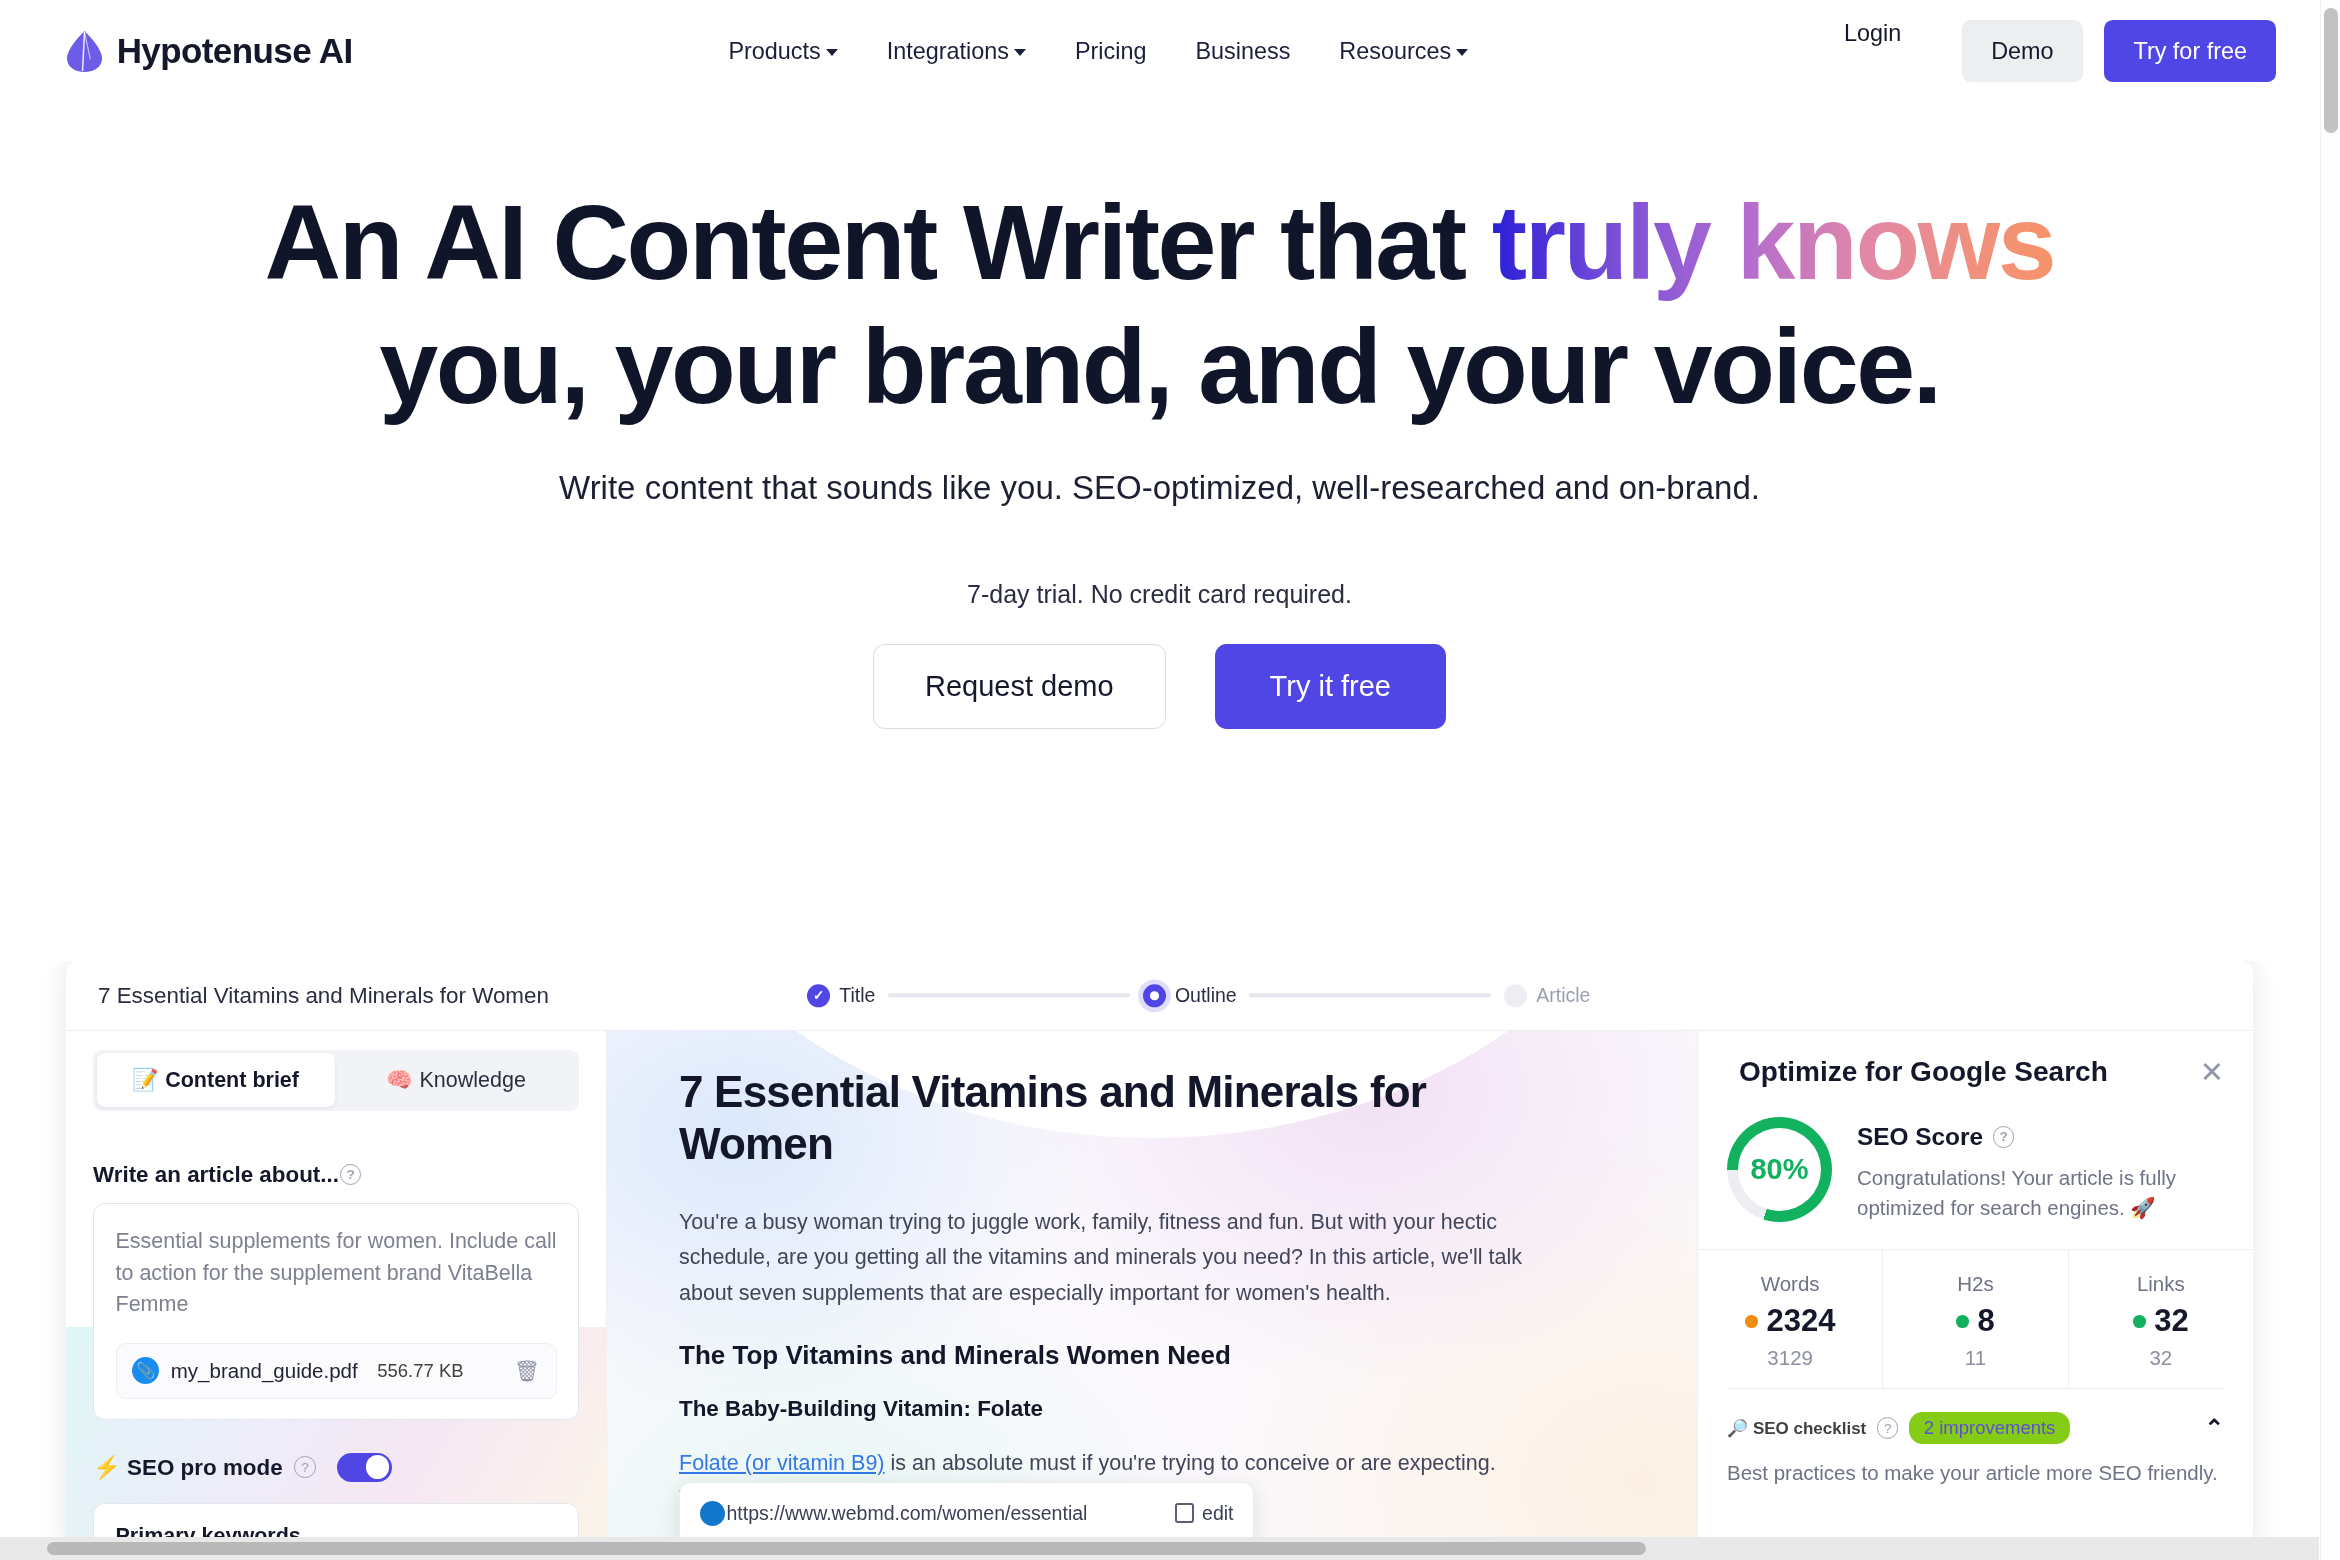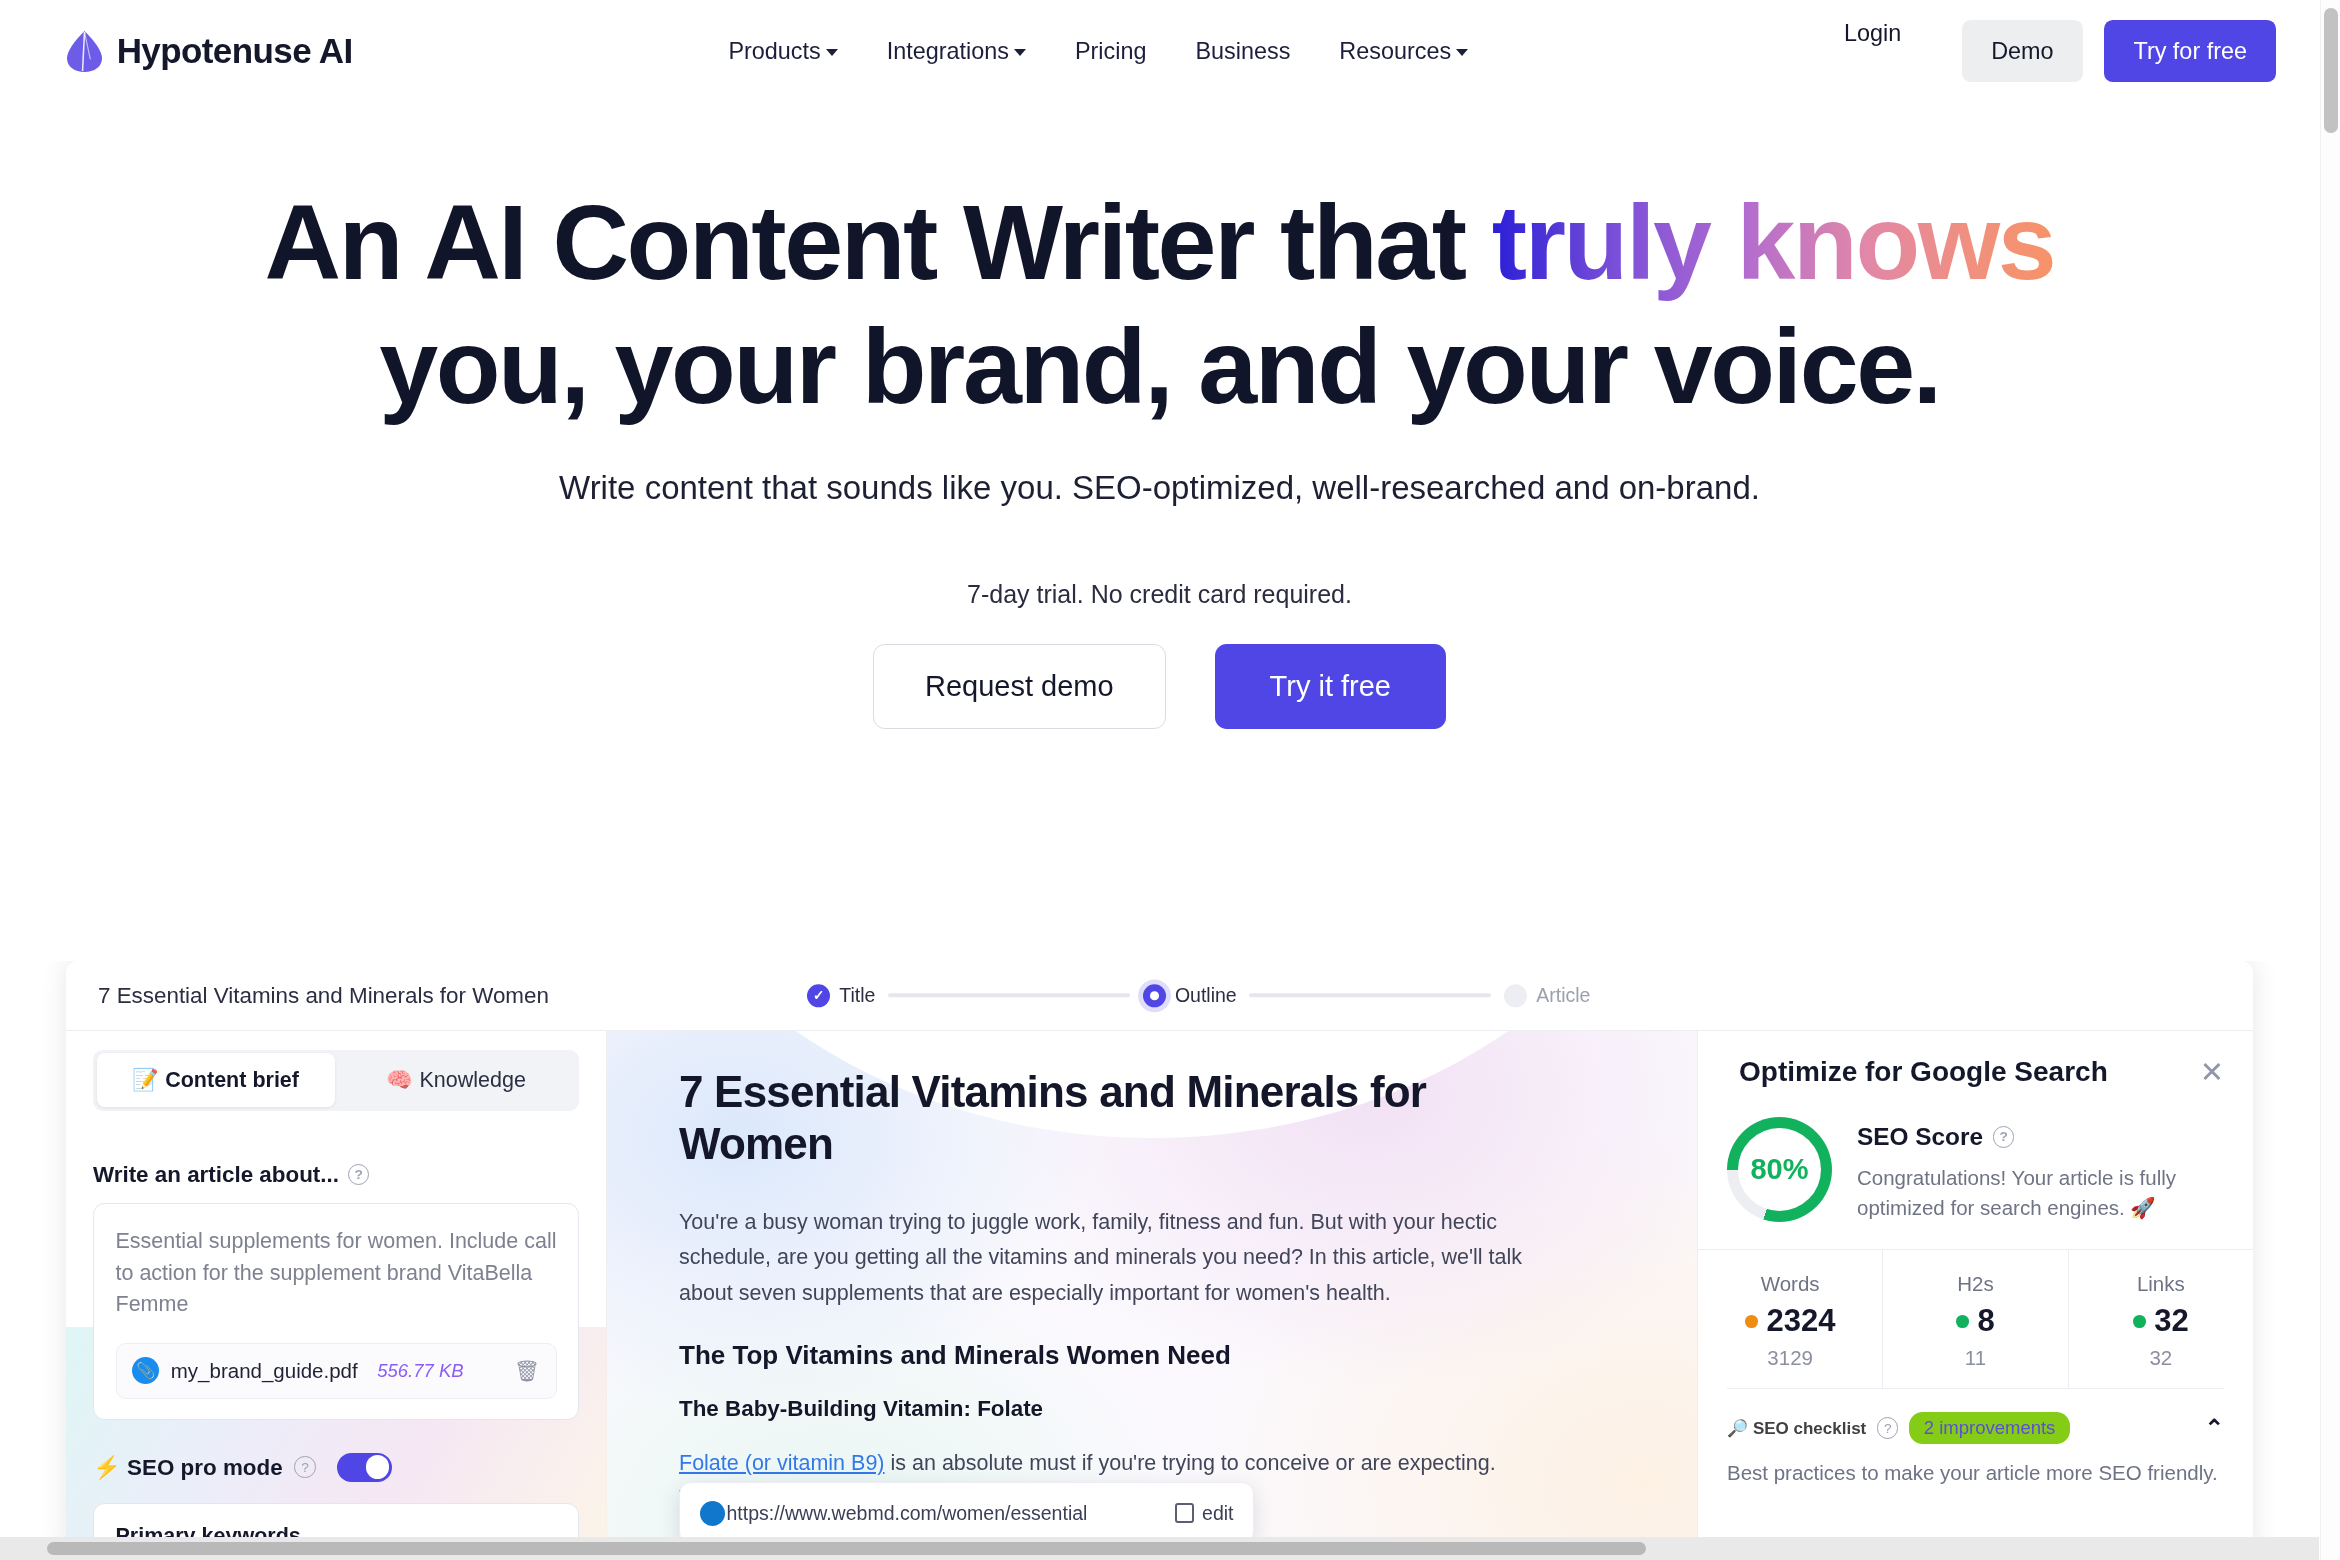--- a/index.html
+++ b/index.html
@@ -162,21 +162,21 @@
     display:flex; background:#f2f3f6; border-radius:9.8px; padding:3.9px; gap:2.9px;
   }
   .tab {
     flex:1; text-align:center; font-size:21.5px; font-weight:bold; color:#15182b;
     padding:13.7px 0; border-radius:7.8px; cursor:pointer;
   }
   .tab.active { background:#fff; box-shadow:0 1px 3.9px rgba(0,0,0,.08); }
   .tab.inactive { font-weight:normal; color:#2c2f42; }
 
   .field-label {
-    margin-top:51px; display:flex; align-items:center; gap:9px;
+    margin-top:51px; display:flex; align-items:center; gap:1px;
     font-size:22.4px; font-weight:bold; color:#15182b;
   }
   .help-icon {
     width:21.5px; height:21.5px; border-radius:50%; border:1.6px solid #9ea2b2;
     color:#9ea2b2; font-size:13.7px; display:flex; align-items:center;
     justify-content:center; cursor:pointer;
   }
   .brief-box {
     margin-top:15.6px; background:#fff; border:1px solid #e4e6ee;
     border-radius:11.7px; padding:21.5px 21.5px 19.5px 21.5px;
@@ -186,21 +186,21 @@
     margin-top:21.5px; background:#fbfbfd; border:1px solid #eceef4;
     border-radius:9.8px; padding:13.7px 15.6px; display:flex;
     align-items:center; gap:11.7px;
   }
   .clip-icon {
     width:27px; height:27px; border-radius:50%; background:#1a8cf0;
     display:flex; align-items:center; justify-content:center;
     color:#fff; font-size:15.6px;
   }
   .file-name { font-size:20.5px; color:#1f2235; }
-  .file-size { font-size:18.5px; color:#8b5cf6; margin-left:7.8px;font-style:italic; }
+  .file-size { font-size:18.5px; color:#404040; margin-left:7.8px; }
   .trash-icon { margin-left:auto; font-size:20.5px; color:#8d92a3; cursor:pointer; }
 
   .seo-pro-row {
     margin-top:33px; display:flex; align-items:center; gap:11.7px;
   }
   .seo-pro-label { font-size:22.4px; font-weight:bold; color:#15182b; }
   .toggle {
     width:55px; height:29px; border-radius:14.6px; background:#4f46e5;
     position:relative; margin-left:9.8px; cursor:pointer;
   }

